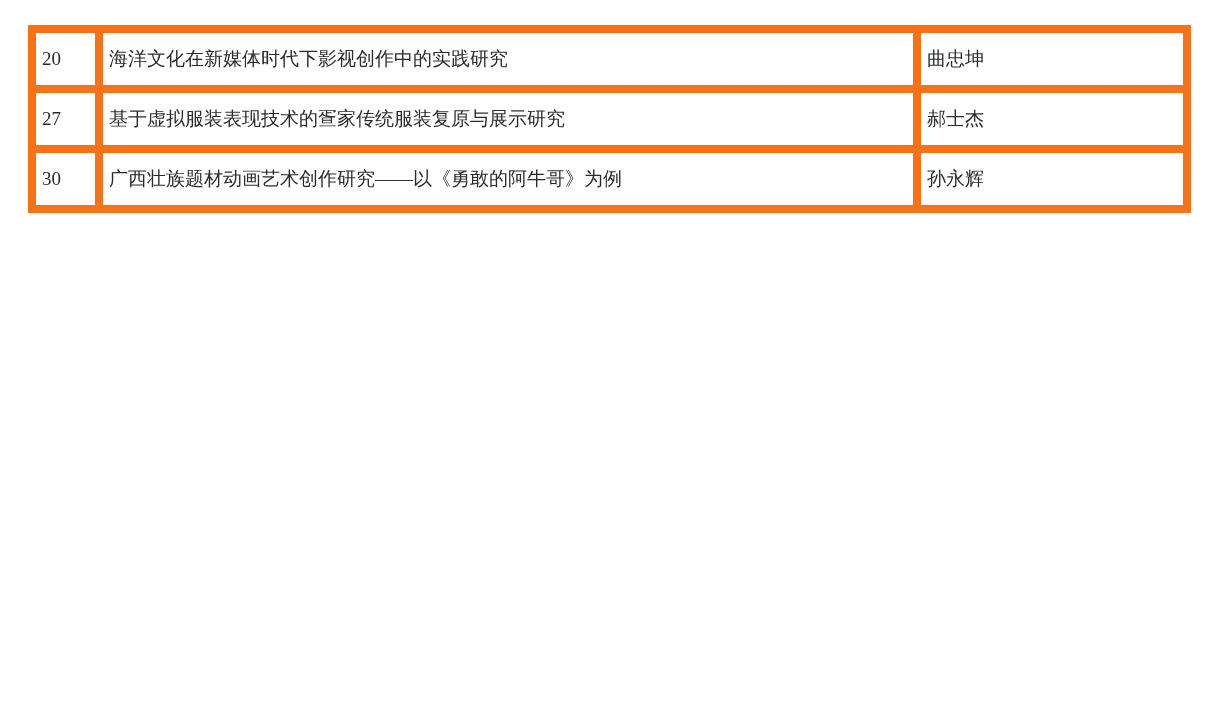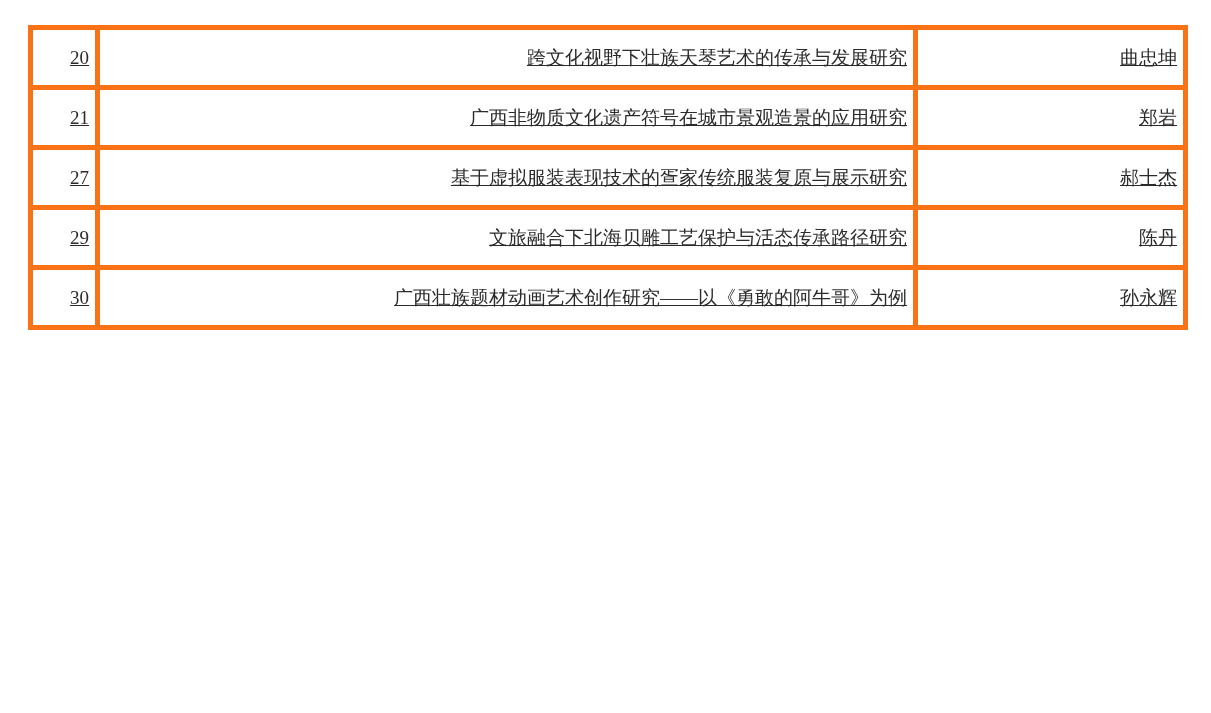--- a/index.html
+++ b/index.html
@@ -21,29 +21,28 @@
     position: absolute;
     left: 28px;
     top: 25px;
   }
   table.research-table {
     border-collapse: collapse;
     table-layout: fixed;
     width: 1155px;
   }
   table.research-table td {
-    border: 5px solid #f97316;
-    text-align: right;
+    border: 8px solid #f97316;
+    text-align: left;
     vertical-align: middle;
     color: #2b2b2b;
     font-size: 19px;
     line-height: 1.25;
     padding: 2px 6px;
     overflow: hidden;
-    text-decoration: underline;
   }
   table.research-table tr {
     height: 60px;
   }
   col.col-no   { width: 67px; }
   col.col-title{ width: 818px; }
   col.col-name { width: 270px; }
   td.cell-no { font-size: 18px; }
 </style>
 </head>
@@ -53,47 +52,37 @@
   <div class="table-wrap">
     <table class="research-table">
       <colgroup>
         <col class="col-no">
         <col class="col-title">
         <col class="col-name">
       </colgroup>
       <tbody>
   <tr>
     <td class="cell-no">20</td>
-    <td class="cell-title">跨文化视野下壮族天琴艺术的传承与发展研究</td>
+    <td class="cell-title">海洋文化在新媒体时代下影视创作中的实践研究</td>
     <td class="cell-name">曲忠坤</td>
   </tr>
 
-  <tr>
-    <td class="cell-no">21</td>
-    <td class="cell-title">广西非物质文化遗产符号在城市景观造景的应用研究</td>
-    <td class="cell-name">郑岩</td>
-  </tr>
 
 
 
 
 
 
   <tr>
     <td class="cell-no">27</td>
     <td class="cell-title">基于虚拟服装表现技术的疍家传统服装复原与展示研究</td>
     <td class="cell-name">郝士杰</td>
   </tr>
 
 
-  <tr>
-    <td class="cell-no">29</td>
-    <td class="cell-title">文旅融合下北海贝雕工艺保护与活态传承路径研究</td>
-    <td class="cell-name">陈丹</td>
-  </tr>
 
   <tr>
     <td class="cell-no">30</td>
     <td class="cell-title">广西壮族题材动画艺术创作研究——以《勇敢的阿牛哥》为例</td>
     <td class="cell-name">孙永辉</td>
   </tr>
 </tbody>
     </table>
   </div>
 </div>

